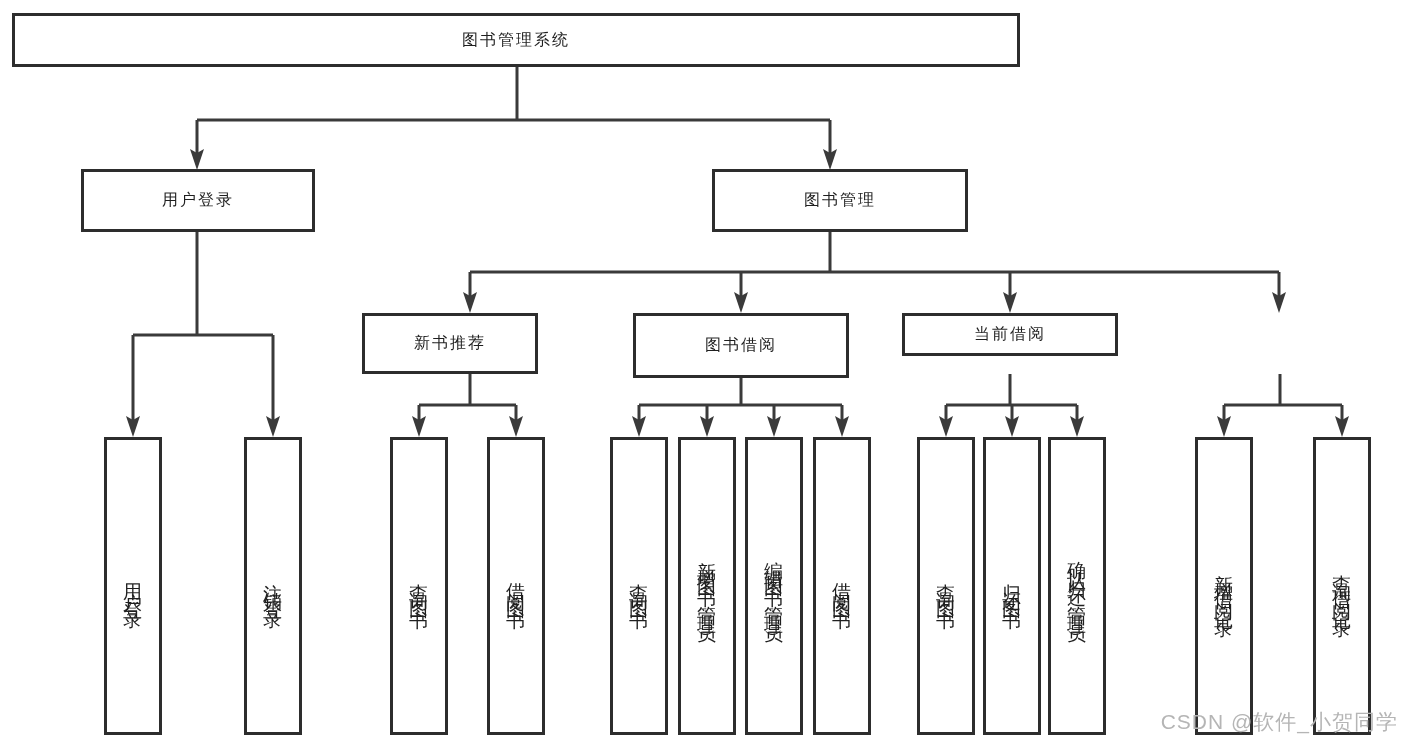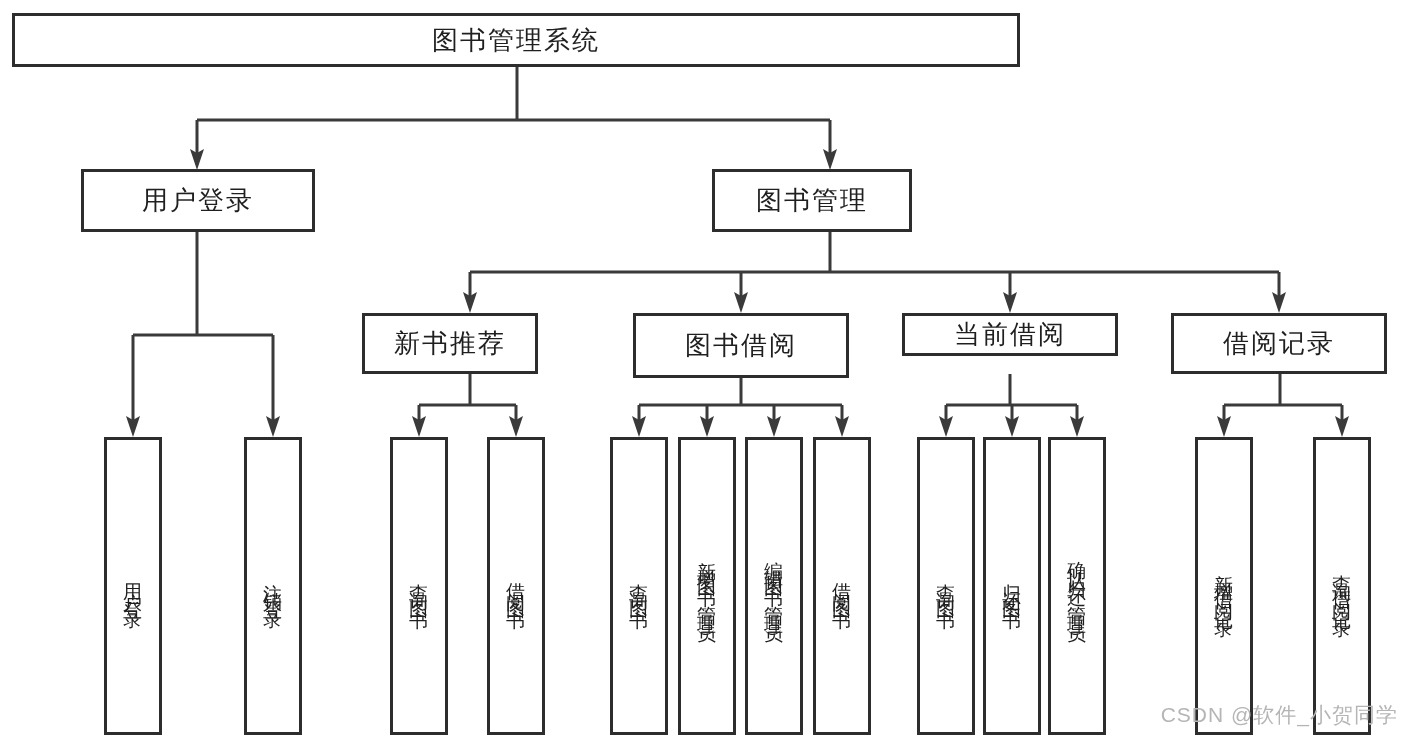--- a/index.html
+++ b/index.html
@@ -21,39 +21,39 @@
   .node {
     position: absolute;
     box-sizing: border-box;
     border: 3px solid #2d2d2d;
     background: #ffffff;
     display: flex;
     align-items: center;
     justify-content: center;
   }
   .h-node {
-    font-size: 26px;
+    font-size: 16px;
     letter-spacing: 2px;
   }
   .leaf {
     width: 58px;
     height: 298px;
   }
   .leaf-label {
     writing-mode: vertical-lr;
     text-orientation: mixed;
     font-size: 19px;
     line-height: 1;
     letter-spacing: 9px;
     white-space: nowrap;
   }
   .watermark {
     position: absolute;
     right: 7px;
-    bottom: 18px;
+    bottom: 11px;
     font-size: 21px;
     color: #b5b5b5;
     letter-spacing: 1px;
   }
 </style>
 </head>
 <body>
 
 <div class="canvas">
 
@@ -100,35 +100,32 @@
     </g>
   </svg>
 
   <div class="node h-node" style="left:12px; top:13px; width:1008px; height:54px;">
     <span>图书管理系统</span>
   </div>
 
   <div class="node h-node" style="left:81px; top:169px; width:234px; height:63px;">
     <span>用户登录</span>
   </div>
-  <div class="node h-node" style="left:712px; top:169px; width:200px; height:63px;">
+  <div class="node h-node" style="left:712px; top:169px; width:256px; height:63px;">
     <span>图书管理</span>
   </div>
 
   <div class="node h-node" style="left:362px; top:313px; width:176px; height:61px;">
     <span>新书推荐</span>
   </div>
   <div class="node h-node" style="left:633px; top:313px; width:216px; height:65px;">
     <span>图书借阅</span>
   </div>
   <div class="node h-node" style="left:902px; top:313px; width:216px; height:43px;">
     <span>当前借阅</span>
-  </div>
-  <div class="node h-node" style="left:1171px; top:313px; width:216px; height:61px;">
-    <span>借阅记录</span>
   </div>
 
   <div class="node leaf" style="left:104px; top:437px;">
     <span class="leaf-label">用户登录</span>
   </div>
   <div class="node leaf" style="left:244px; top:437px;">
     <span class="leaf-label">注销登录</span>
   </div>
 
   <div class="node leaf" style="left:390px; top:437px;">

